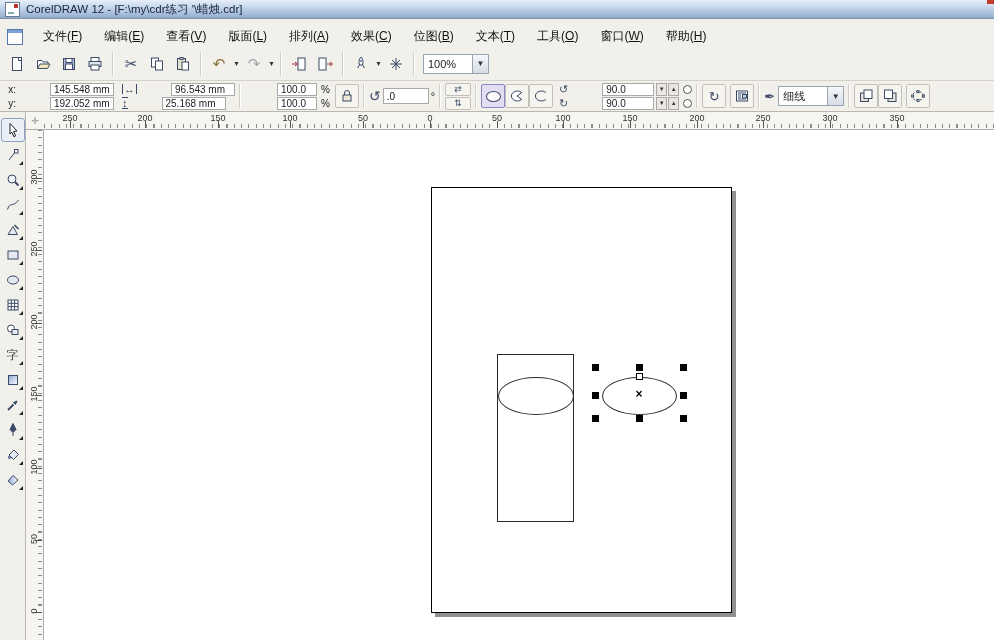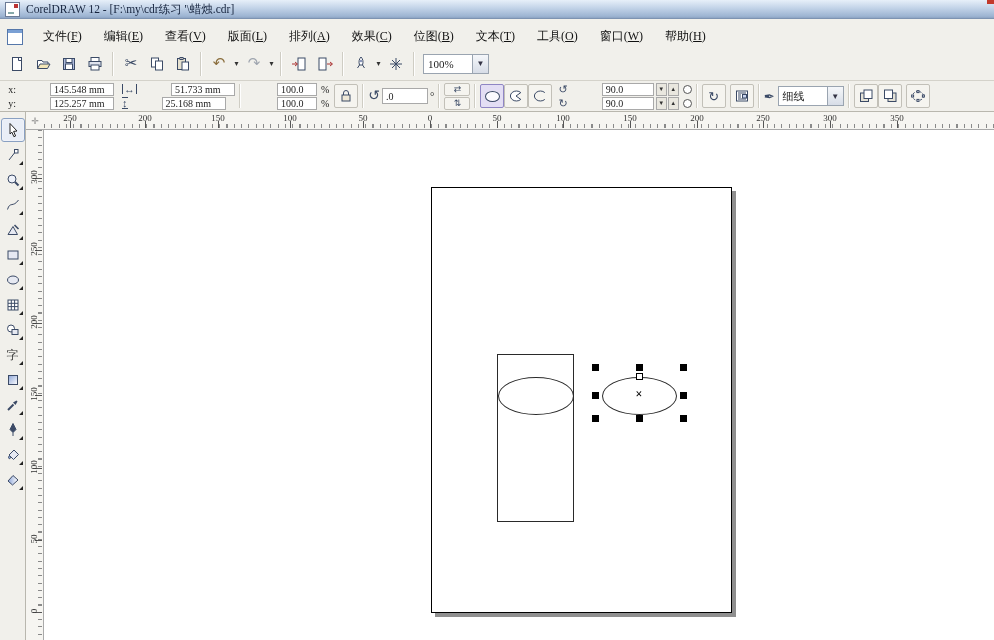--- a/index.html
+++ b/index.html
@@ -1,17 +1,17 @@
 <!DOCTYPE html>
 <html><head>
 <meta charset="utf-8">
 <style>
   html,body{margin:0;padding:0;background:#fff;}
   #app{position:relative;width:994px;height:640px;overflow:hidden;
-       font-family:Liberation Serif, serif;font-size:11px;color:#222;background:#fff;}
+       font-family:Liberation Sans, sans-serif;font-size:11px;color:#222;background:#fff;}
   
   .titlebar{position:absolute;left:0;top:0;width:994px;height:19px;
     background:linear-gradient(#e7eff9,#c2d3e8 45%,#9db4d2 90%,#8ca3c2);
     border-bottom:1px solid #7d93b2;display:flex;align-items:center;padding:0 5px;box-sizing:border-box;}
   .app-icon{width:13px;height:13px;background:#fff;border:1px solid #6b7b96;position:relative;flex:0 0 auto;}
   .app-icon:before{content:"";position:absolute;right:1px;top:1px;width:4px;height:4px;background:#b33;}
   .app-icon:after{content:"";position:absolute;left:2px;bottom:2px;width:6px;height:2px;background:#8aa;}
   .title-text{margin-left:6px;font-size:11.5px;color:#15233d;white-space:nowrap;}
   .red-sliver{position:absolute;right:0;top:0;width:7px;height:4px;background:#c2392b;}
   
@@ -234,27 +234,27 @@
   </div>
 
   <div class="propbar">
     <div class="stack">
       <div class="prow">
         <span class="plabel">x:</span>
         <span class="pv-field w64">145.548 mm</span>
       </div>
       <div class="prow">
         <span class="plabel">y:</span>
-        <span class="pv-field w64">125.257 mm</span>
+        <span class="pv-field w64">192.052 mm</span>
       </div>
     </div>
     <div class="stack" style="margin-left:8px;">
       <div class="prow">
         <span class="beam hbeam">↔</span>
-        <span class="pv-field w64">51.733 mm</span>
+        <span class="pv-field w64">96.543 mm</span>
       </div>
       <div class="prow">
         <span class="beam vbeam">↕</span>
         <span class="pv-field w64">25.168 mm</span>
       </div>
     </div>
     <div class="sep"></div>
     <div class="stack">
       <div class="prow">
         <span class="pv-field w40">100.0</span>

